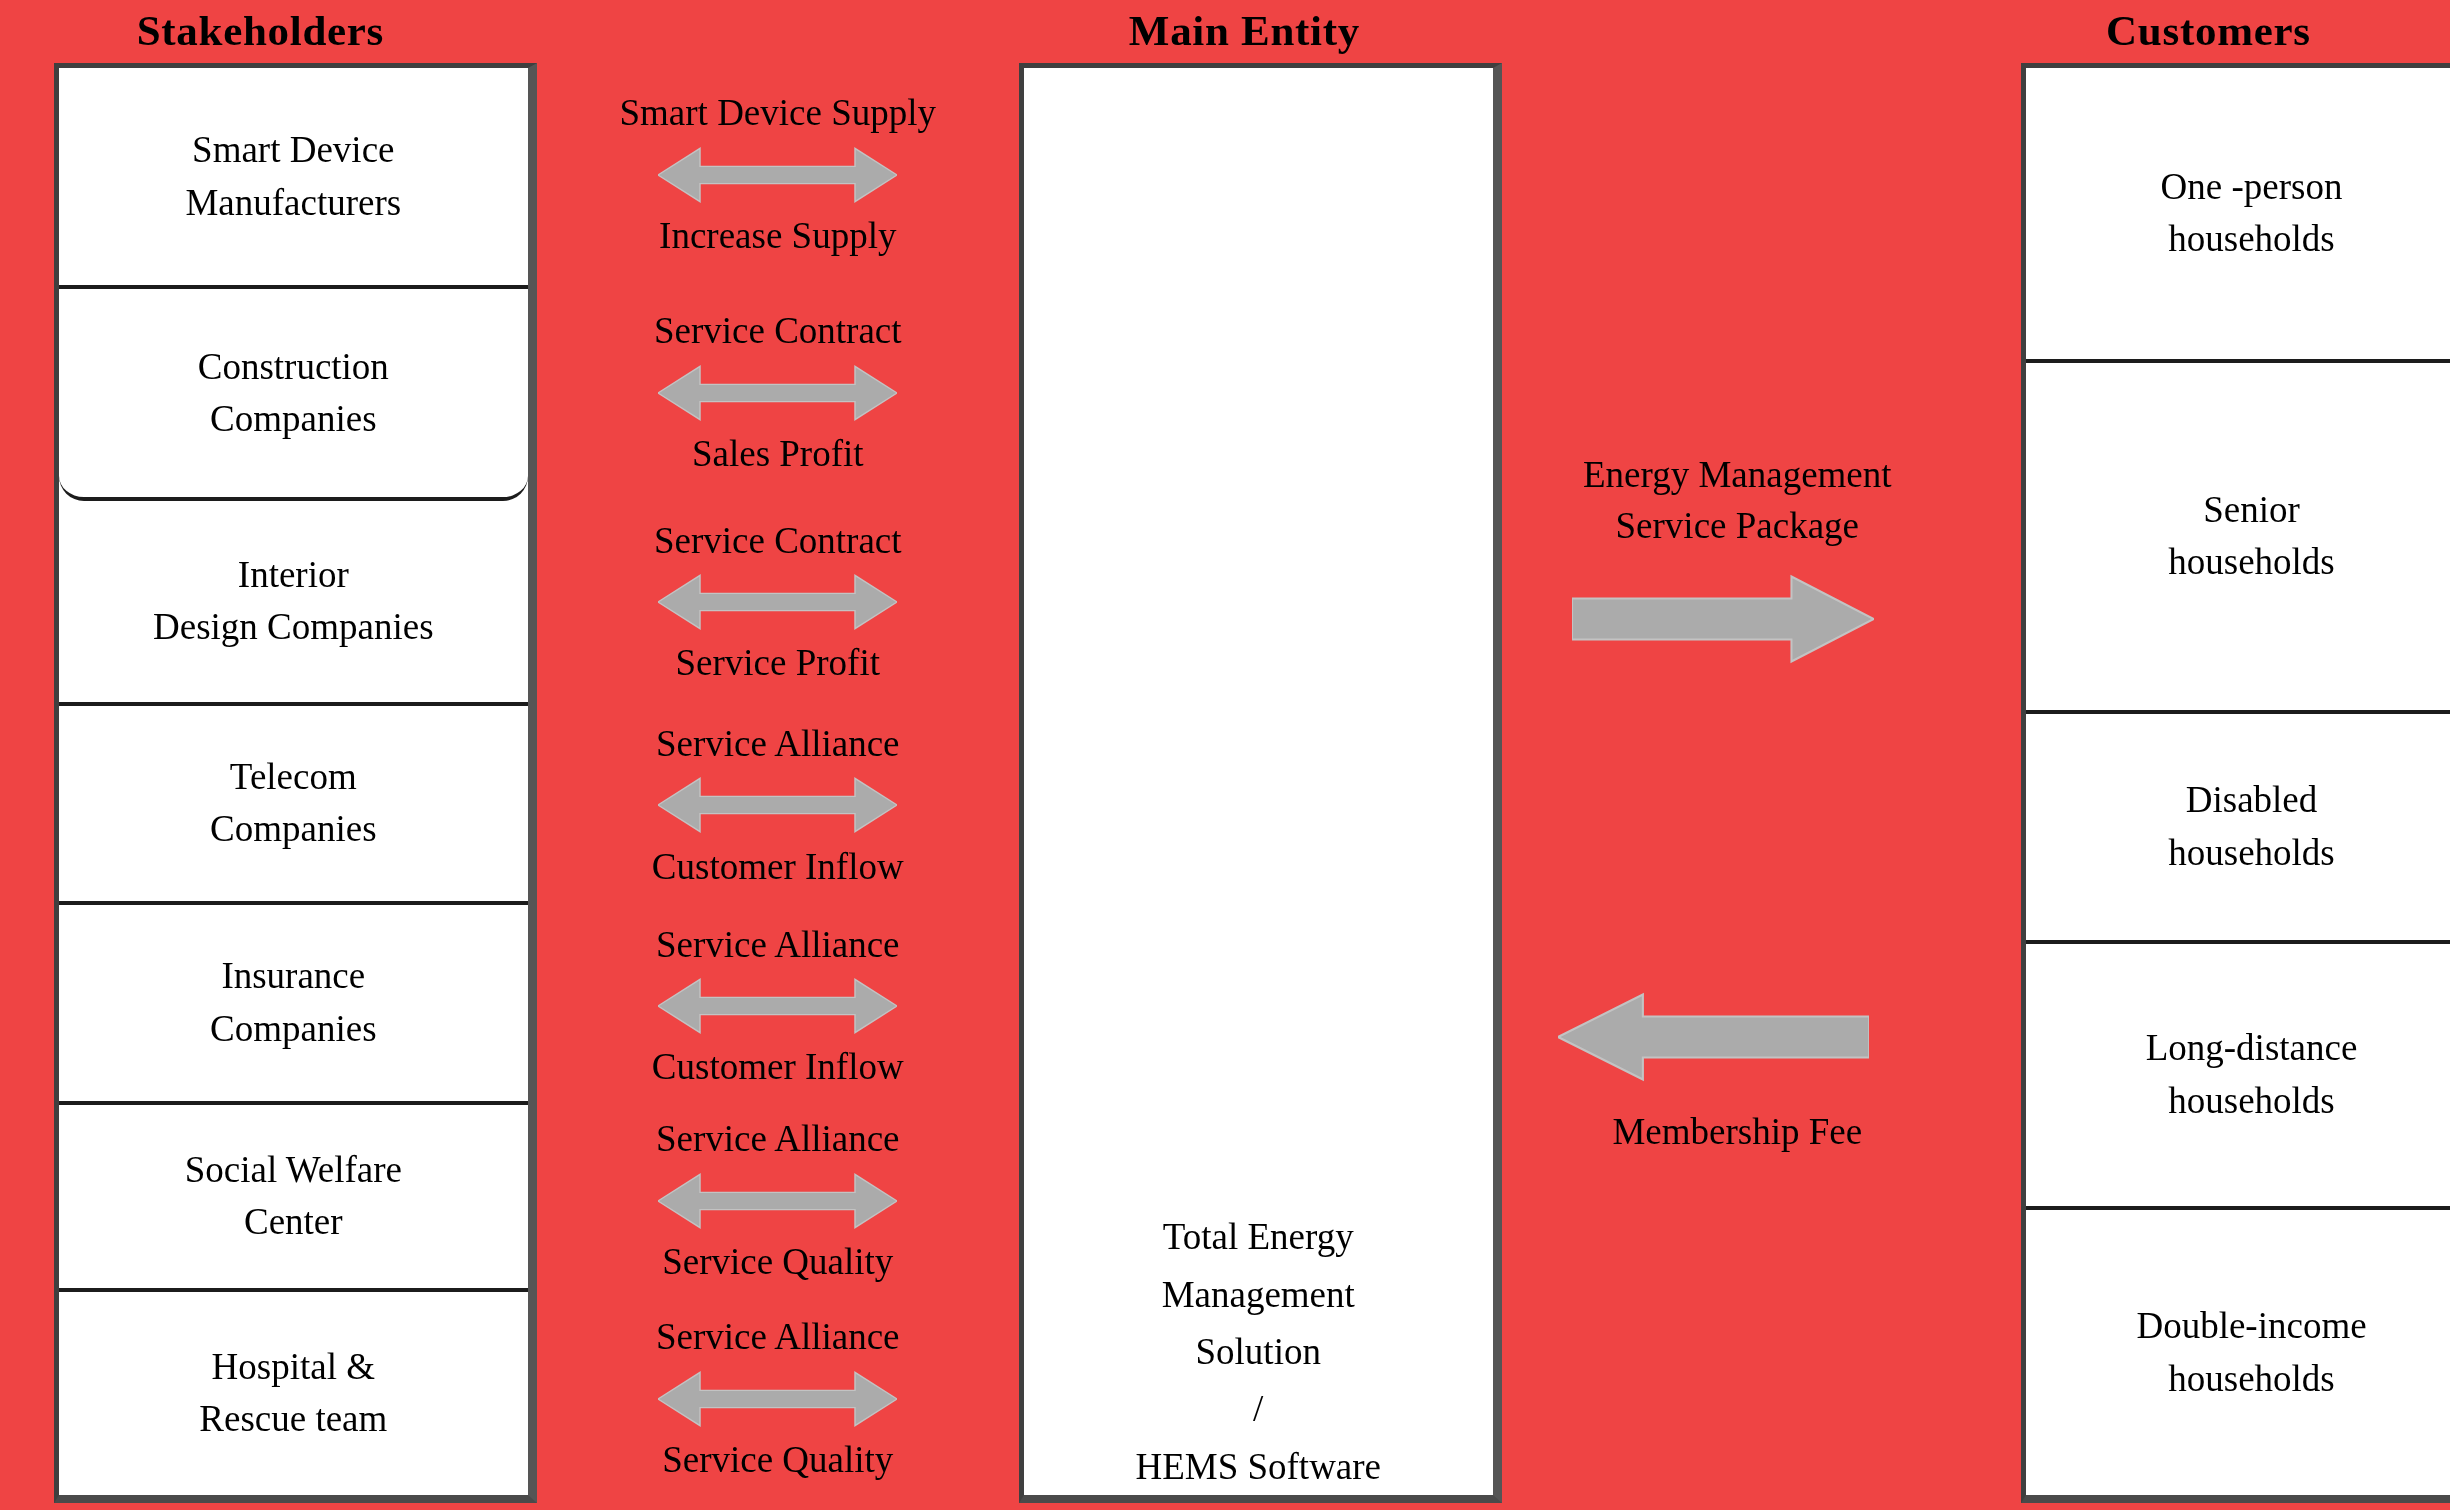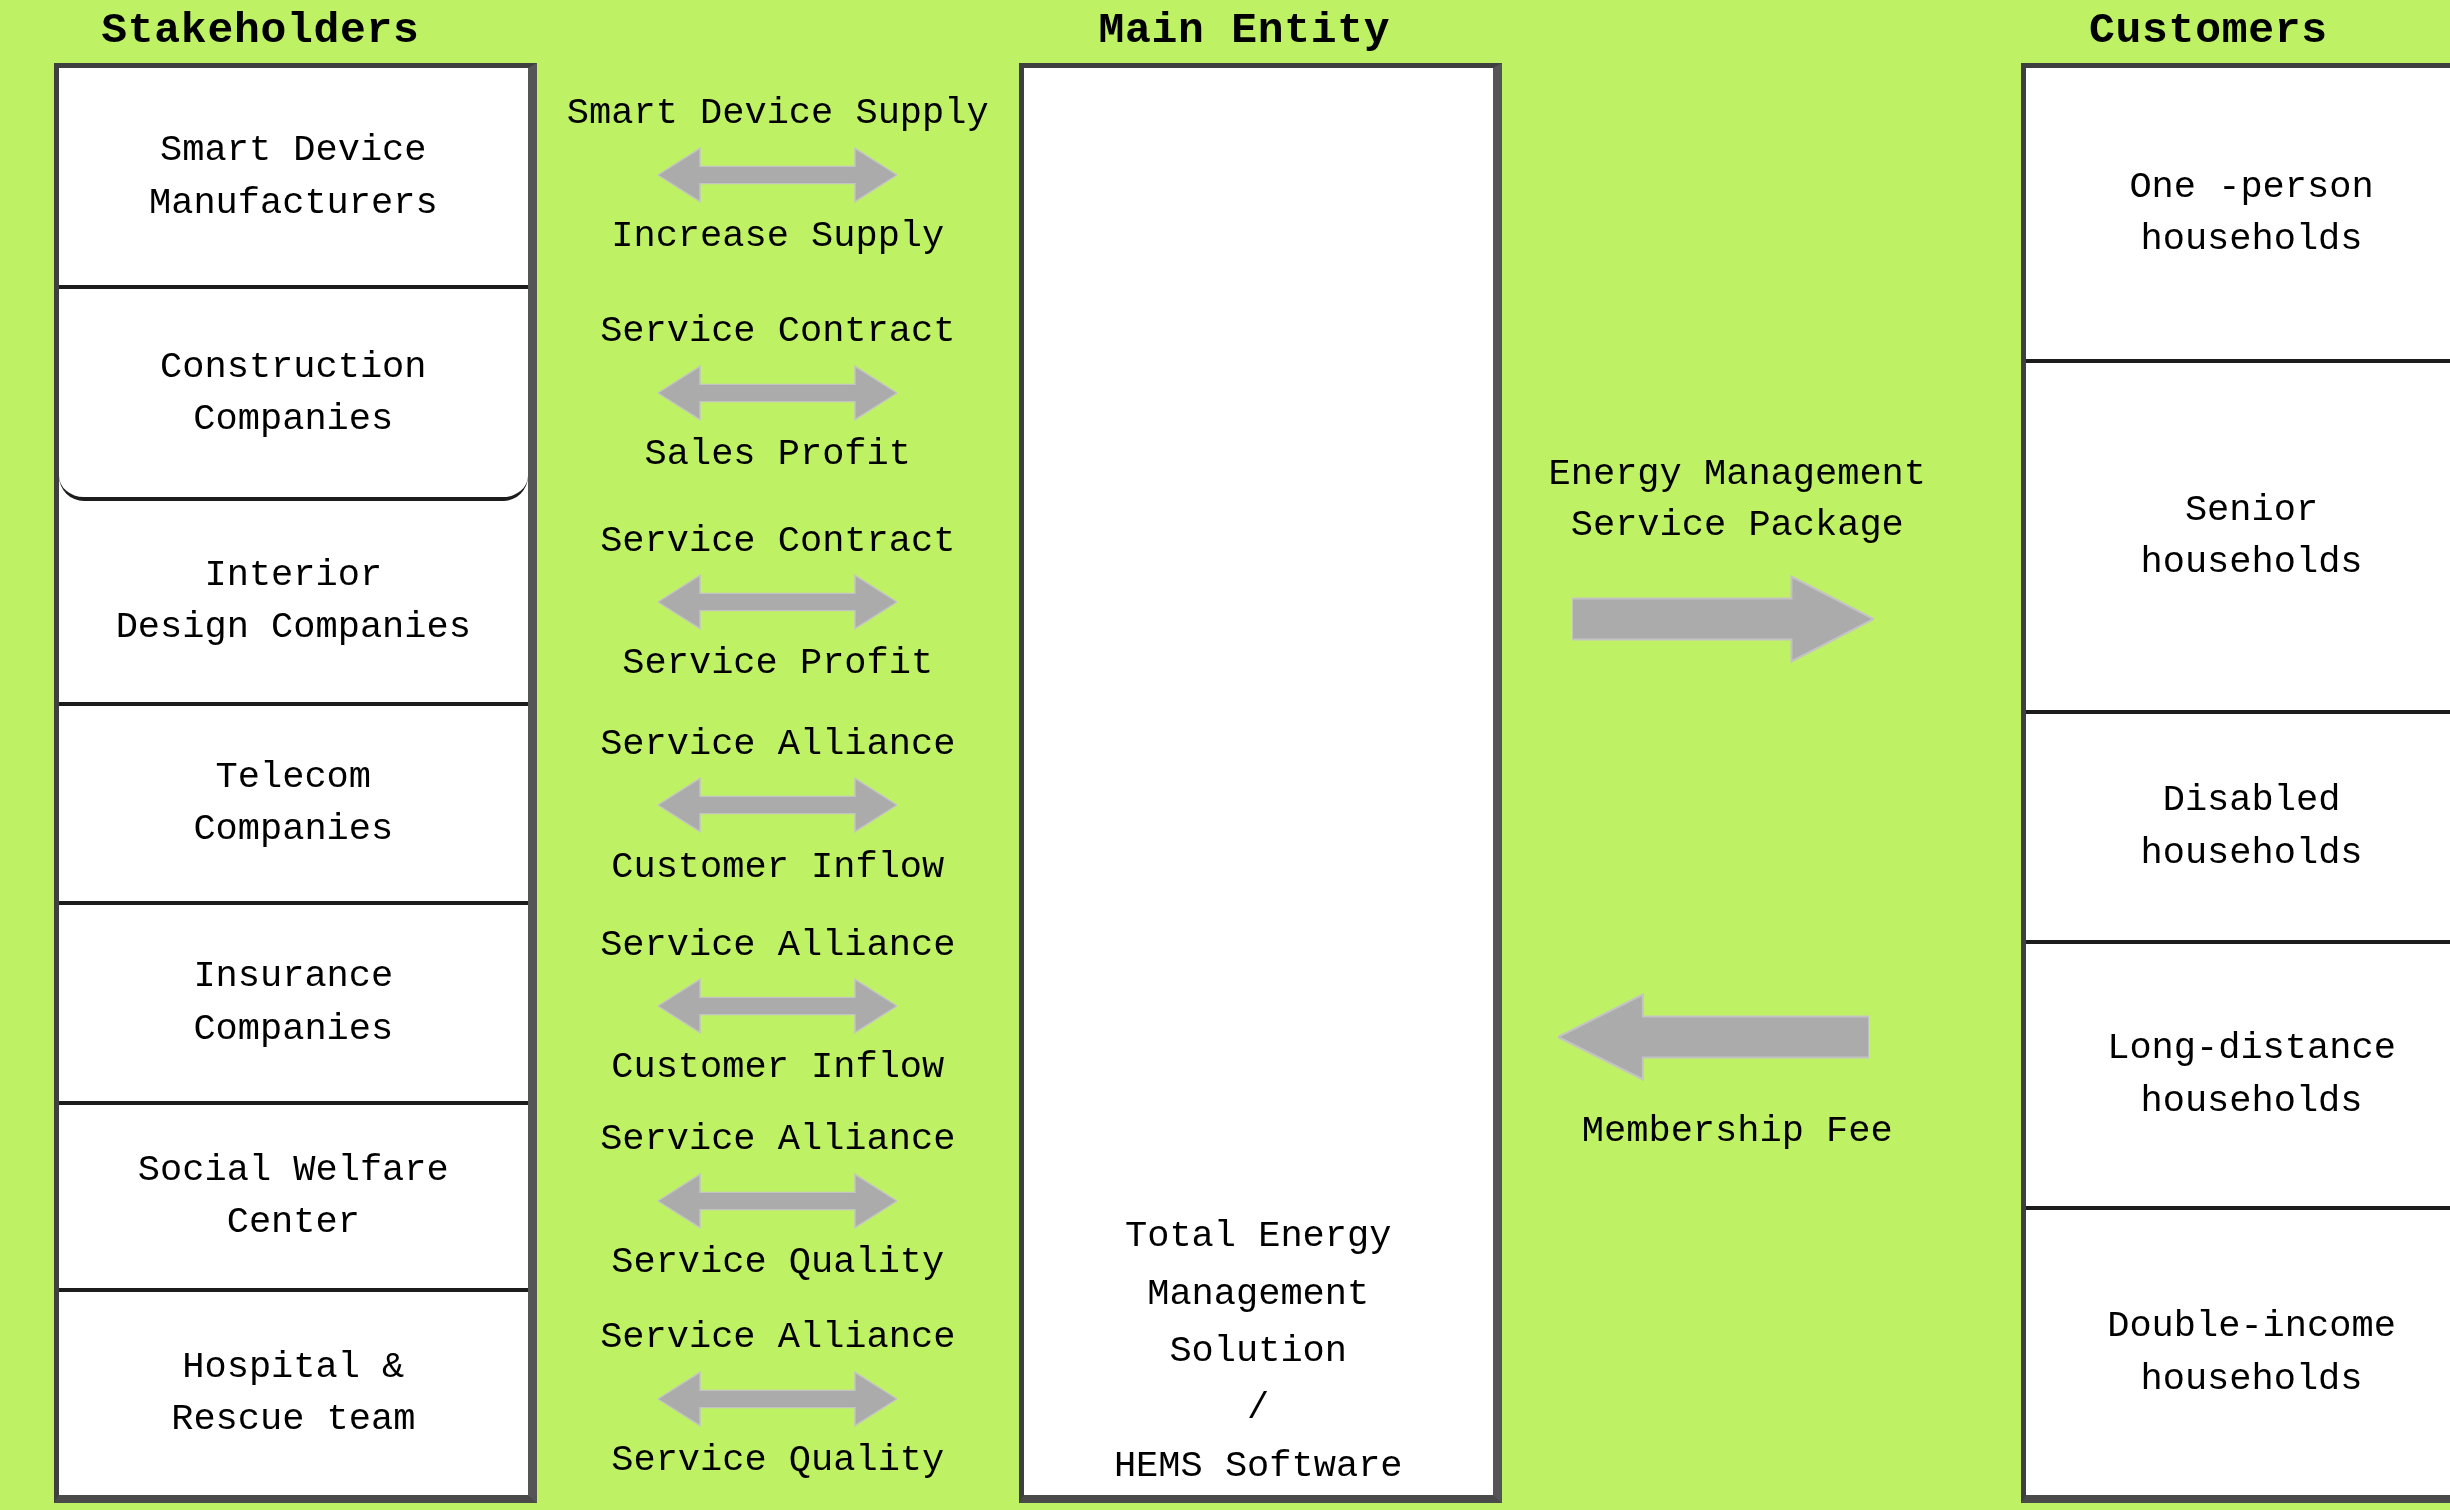--- a/index.html
+++ b/index.html
@@ -1,20 +1,20 @@
 <!DOCTYPE html>
 <html style="font-size:11.5px"><head>
 <meta charset="utf-8">
 <style>
   html,body{margin:0;padding:0;background:#ffffff;}
   .page{
     position:relative;
     width:2450px;height:1510px;
-    background:#bef264;color:#000000;
-    font-family:Liberation Mono, monospace;
+    background:#ef4444;color:#000000;
+    font-family:Liberation Serif, serif;
     overflow:hidden;
   }
   
   .headers{position:absolute;left:14.4px;top:1.4px;width:2432px;display:flex;}
   .hcell{
     text-align:center;font-weight:bold;font-size:43px;letter-spacing:0.7px;
     line-height:60px;white-space:nowrap;
   }
   .hc1{width:492px}.hc2{width:492px}.hc3{width:492px}.hc4{width:481px}.hc5{width:474px}
 

